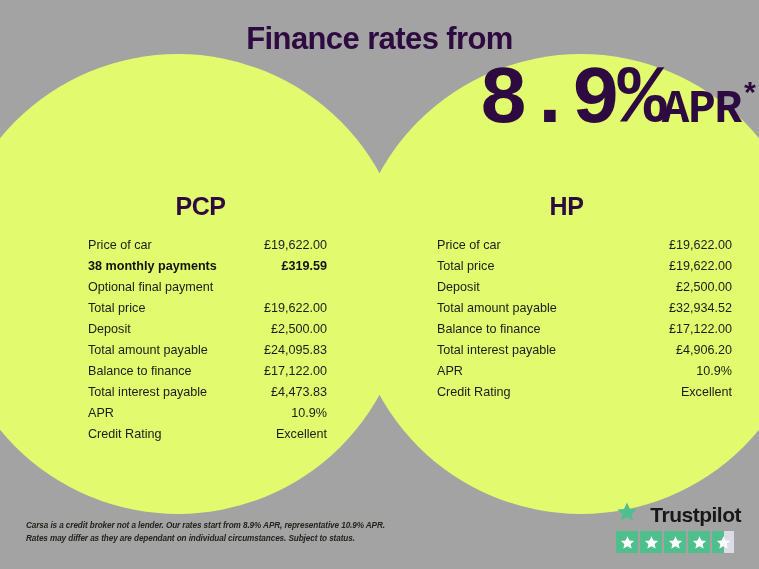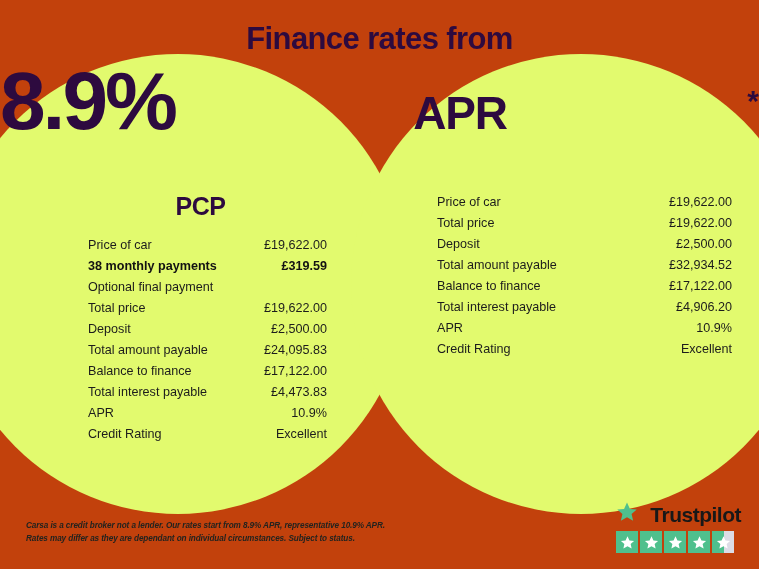--- a/index.html
+++ b/index.html
@@ -12,21 +12,21 @@
     height: 569px;
     overflow: hidden;
     font-family: "Liberation Sans", sans-serif;
     background: #f2fcc2;
   }
 
   #poster {
     position: relative;
     width: 759px;
     height: 569px;
-    background: #c2410c;
+    background: #a3a3a3;
     overflow: hidden;
   }
 
   
   .blob {
     position: absolute;
     border-radius: 50%;
     background: #e2fa6e;
   }
   .blob-left {
@@ -57,22 +57,23 @@
     font-size: 31px;
     font-weight: bold;
     letter-spacing: -0.6px;
     color: #2d0a3f;
     line-height: 1.1;
   }
   .rate-row {
     margin-top: 6px;
     display: flex;
     align-items: baseline;
-    justify-content: space-between;
+    justify-content: flex-end;
     color: #2d0a3f;
+    font-family: Liberation Mono, monospace;
   }
   .rate-big {
     font-size: 82px;
     font-weight: bold;
     letter-spacing: -3px;
     line-height: 0.95;
   }
   .rate-apr {
     font-size: 46px;
     font-weight: bold;
@@ -249,20 +250,21 @@
             <span class="row-label">APR</span>
             <span class="row-value">10.9%</span>
           </div>
           <div class="row">
             <span class="row-label">Credit Rating</span>
             <span class="row-value">Excellent</span>
           </div>
         </div>
     </div>
     <div class="panel panel-right">
+      <h2 class="panel-title">HP</h2>
       <div class="rows">
           <div class="row">
             <span class="row-label">Price of car</span>
             <span class="row-value">£19,622.00</span>
           </div>
           <div class="row">
             <span class="row-label">Total price</span>
             <span class="row-value">£19,622.00</span>
           </div>
           <div class="row">

